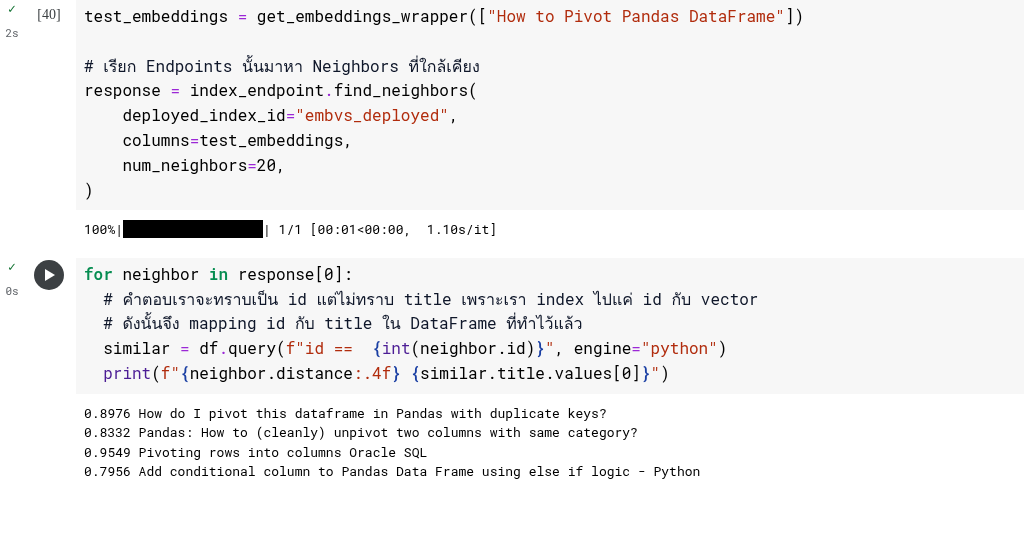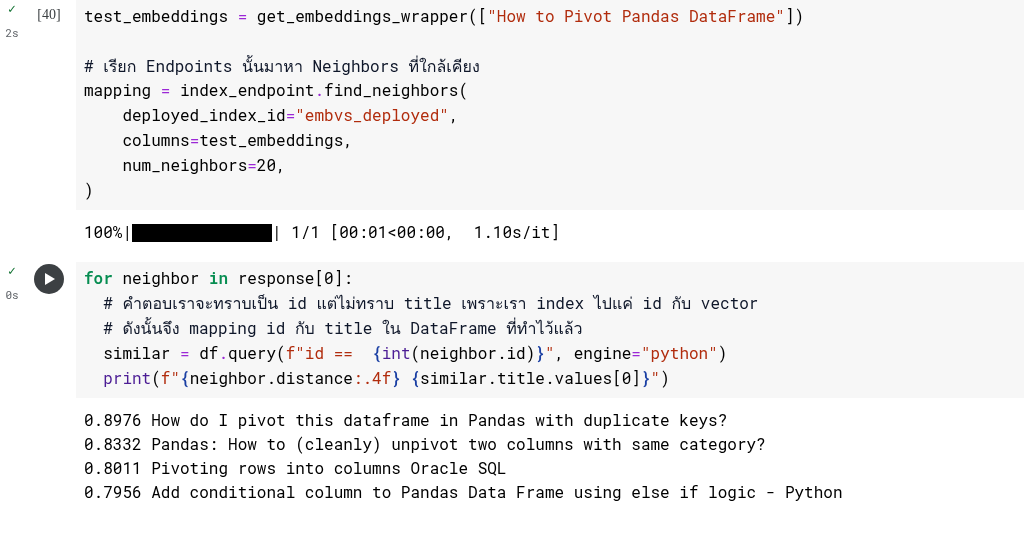--- a/index.html
+++ b/index.html
@@ -73,21 +73,21 @@
     padding: 4px 6px 8px 8px;
     font-family: 'Roboto Mono','Menlo','Consolas',monospace;
     font-size: 16px;
     line-height: 1.55;
     white-space: pre;
     color: #000;
   }
   .output-block {
     padding: 10px 6px 0 8px;
     font-family: 'Roboto Mono','Menlo','Consolas',monospace;
-    font-size: 16px;
+    font-size: 13px;
     line-height: 1.5;
     color: #000;
     white-space: pre;
   }
   .bar {
     display: inline-block;
     width: 140px;
     height: 18px;
     background: #000;
     vertical-align: text-bottom;
@@ -113,21 +113,21 @@
       <span class="elapsed">2s</span>
     </div>
     <div class="gutter-right">
       <span class="exec-count">[40]</span>
     </div>
   </div>
   <div class="cell-body">
     <div class="code-block"><span class="tk-id">test_embeddings </span><span class="tk-op">= </span><span class="tk-id">get_embeddings_wrapper</span><span class="tk-par">([</span><span class="tk-str">"How to Pivot Pandas DataFrame"</span><span class="tk-par">])</span>
 <span></span>
 <span class="tk-cm"># เรียก Endpoints นั้นมาหา Neighbors ที่ใกล้เคียง</span>
-<span class="tk-id">mapping </span><span class="tk-op">= </span><span class="tk-id">index_endpoint</span><span class="tk-op">.</span><span class="tk-id">find_neighbors</span><span class="tk-par">(</span>
+<span class="tk-id">response </span><span class="tk-op">= </span><span class="tk-id">index_endpoint</span><span class="tk-op">.</span><span class="tk-id">find_neighbors</span><span class="tk-par">(</span>
 <span class="tk-id">    deployed_index_id</span><span class="tk-op">=</span><span class="tk-str">"embvs_deployed"</span><span class="tk-par">,</span>
 <span class="tk-id">    columns</span><span class="tk-op">=</span><span class="tk-id">test_embeddings,</span>
 <span class="tk-id">    num_neighbors</span><span class="tk-op">=</span><span class="tk-num">20</span><span class="tk-par">,</span>
 <span class="tk-par">)</span></div>
     <div class="output-block"><span>100%|</span><span class="bar"></span><span>| 1/1 [00:01&lt;00:00,  1.10s/it]</span></div>
   </div>
 </div>
 
 <div class="cell">
   <div class="gutter">
@@ -144,16 +144,16 @@
     </div>
   </div>
   <div class="cell-body">
     <div class="code-block"><span class="tk-kw">for</span><span class="tk-id"> neighbor </span><span class="tk-kw">in</span><span class="tk-id"> response[</span><span class="tk-num">0</span><span class="tk-id">]:</span>
 <span class="tk-cm">  # คำตอบเราจะทราบเป็น id แต่ไม่ทราบ title เพราะเรา index ไปแค่ id กับ vector</span>
 <span class="tk-cm">  # ดังนั้นจึง mapping id กับ title ใน DataFrame ที่ทำไว้แล้ว</span>
 <span class="tk-id">  similar </span><span class="tk-op">= </span><span class="tk-id">df</span><span class="tk-op">.</span><span class="tk-id">query</span><span class="tk-par">(</span><span class="tk-str">f"id ==  </span><span class="tk-kw2">{</span><span class="tk-fn">int</span><span class="tk-id">(neighbor.id)</span><span class="tk-kw2">}</span><span class="tk-str">"</span><span class="tk-id">, engine</span><span class="tk-op">=</span><span class="tk-str">"python"</span><span class="tk-par">)</span>
 <span class="tk-id">  </span><span class="tk-fn">print</span><span class="tk-par">(</span><span class="tk-str">f"</span><span class="tk-kw2">{</span><span class="tk-id">neighbor.distance</span><span class="tk-str">:.4f</span><span class="tk-kw2">}</span><span class="tk-str"> </span><span class="tk-kw2">{</span><span class="tk-id">similar.title.values[</span><span class="tk-num">0</span><span class="tk-id">]</span><span class="tk-kw2">}</span><span class="tk-str">"</span><span class="tk-par">)</span></div>
     <div class="output-block"><span>0.8976 How do I pivot this dataframe in Pandas with duplicate keys?</span>
 <span>0.8332 Pandas: How to (cleanly) unpivot two columns with same category?</span>
-<span>0.8011 Pivoting rows into columns Oracle SQL</span>
+<span>0.9549 Pivoting rows into columns Oracle SQL</span>
 <span>0.7956 Add conditional column to Pandas Data Frame using else if logic - Python</span></div>
   </div>
 </div>
 
 </body></html>

